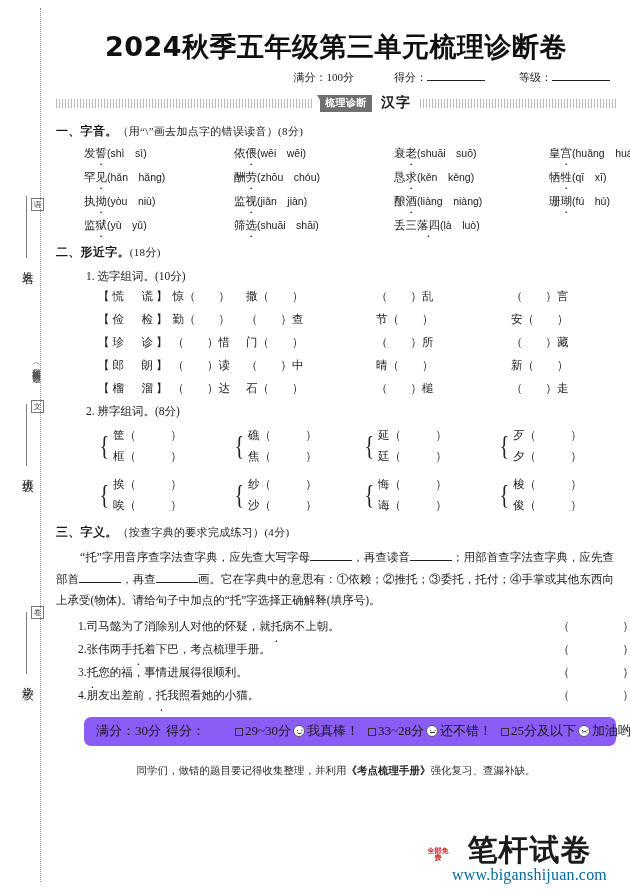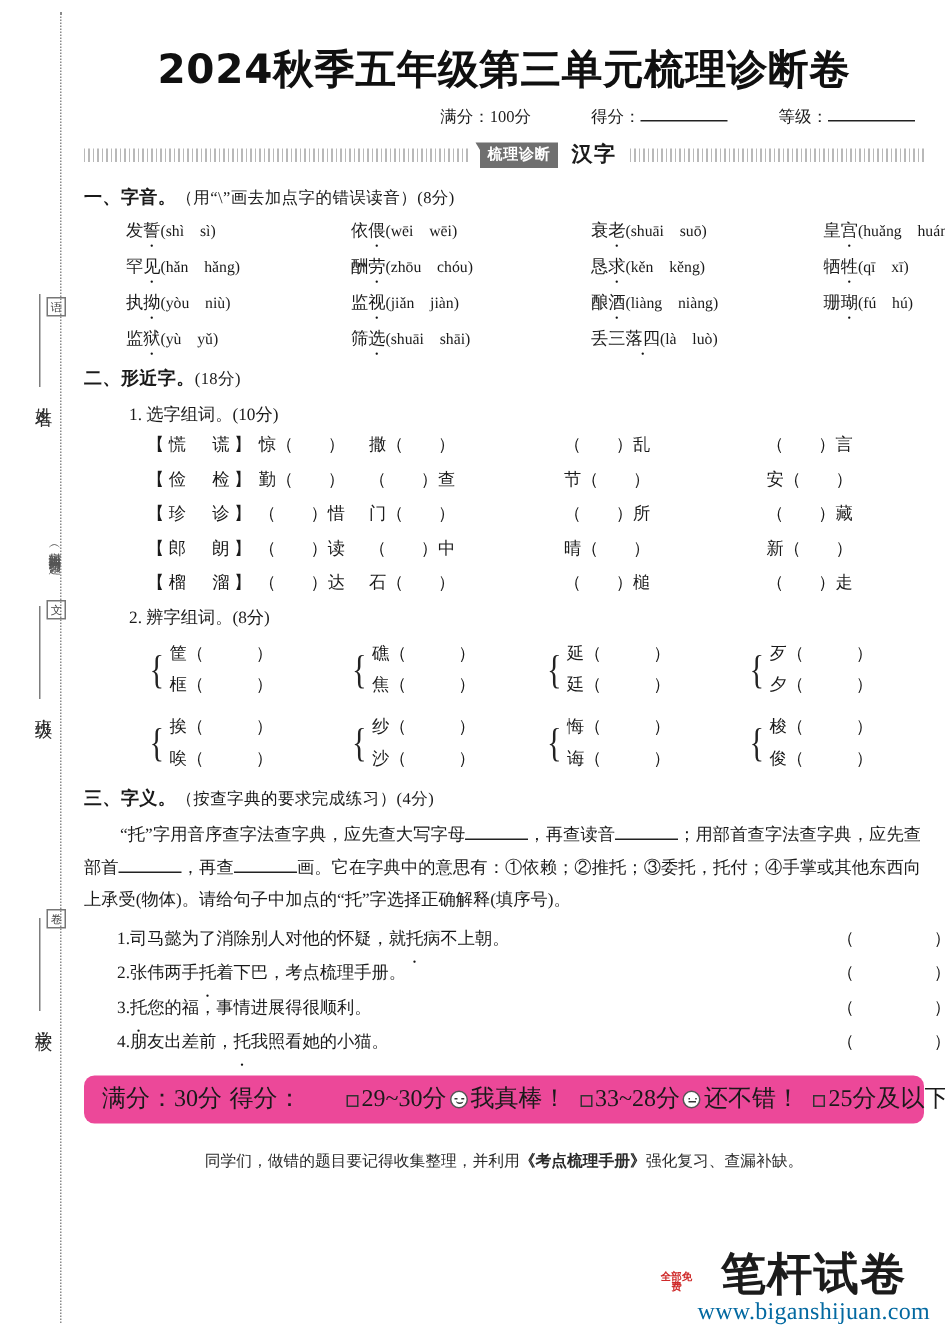--- a/index.html
+++ b/index.html
@@ -173,21 +173,21 @@
   .dotted::after {
     content: "·";
     position: absolute;
     left: 50%;
     transform: translateX(-50%);
     bottom: -9px;
     font-size: 13px;
     line-height: 1;
     color: #111;
   }
-  .py { font-family: Liberation Serif, serif; font-size: 10.5px; margin-top: 42px; }
+  .py { font-family: Liberation Sans, sans-serif; font-size: 10.5px; margin-top: 42px; }
 
   
   .pick-grid {
     margin-top: 5px;
     margin-left: 42px;
     display: grid;
     grid-template-columns: 148px 130px 135px 1fr;
     row-gap: 8px;
     font-size: 11.5px;
   }
@@ -239,27 +239,28 @@
     font-size: 11.5px;
     line-height: 2.0;
     margin-left: 22px;
   }
   .q-text { flex: 1; }
   .q-paren { width: 58px; text-align: center; letter-spacing: 10px; }
 
   
   .score-bar {
     margin-top: 10px;
-    background: #ec4899;
+    background: #8b5cf6;
     border-radius: 7px;
     padding: 5px 12px 6px;
     display: flex;
     align-items: center;
-    font-size: 16px;
+    font-size: 13px;
     gap: 5px;
+    margin-left: 28px;
   }
   .sb-left { font-weight: 400; white-space: nowrap; }
   .sb-ul {
     display: inline-block;
     border-bottom: 1px solid #222;
     width: 50px; height: 11px;
   }
   .sb-opts {
     display: flex;
     align-items: center;
@@ -316,21 +317,21 @@
     margin-top: 18px;
     text-align: center;
     font-size: 10.5px;
     color: #2b2b2b;
   }
   .tip b { font-weight: 700; }
 
   
   .watermark {
     position: absolute;
-    right: 10px; bottom: 6px;
+    right: 23px; bottom: 6px;
     text-align: center;
   }
   .wm-main {
     font-family: "DejaVu Sans", "Liberation Sans", sans-serif;
     font-size: 30px;
     font-weight: 700;
     color: #1b1b1b;
     letter-spacing: 1px;
     line-height: 1;
     position: relative;

